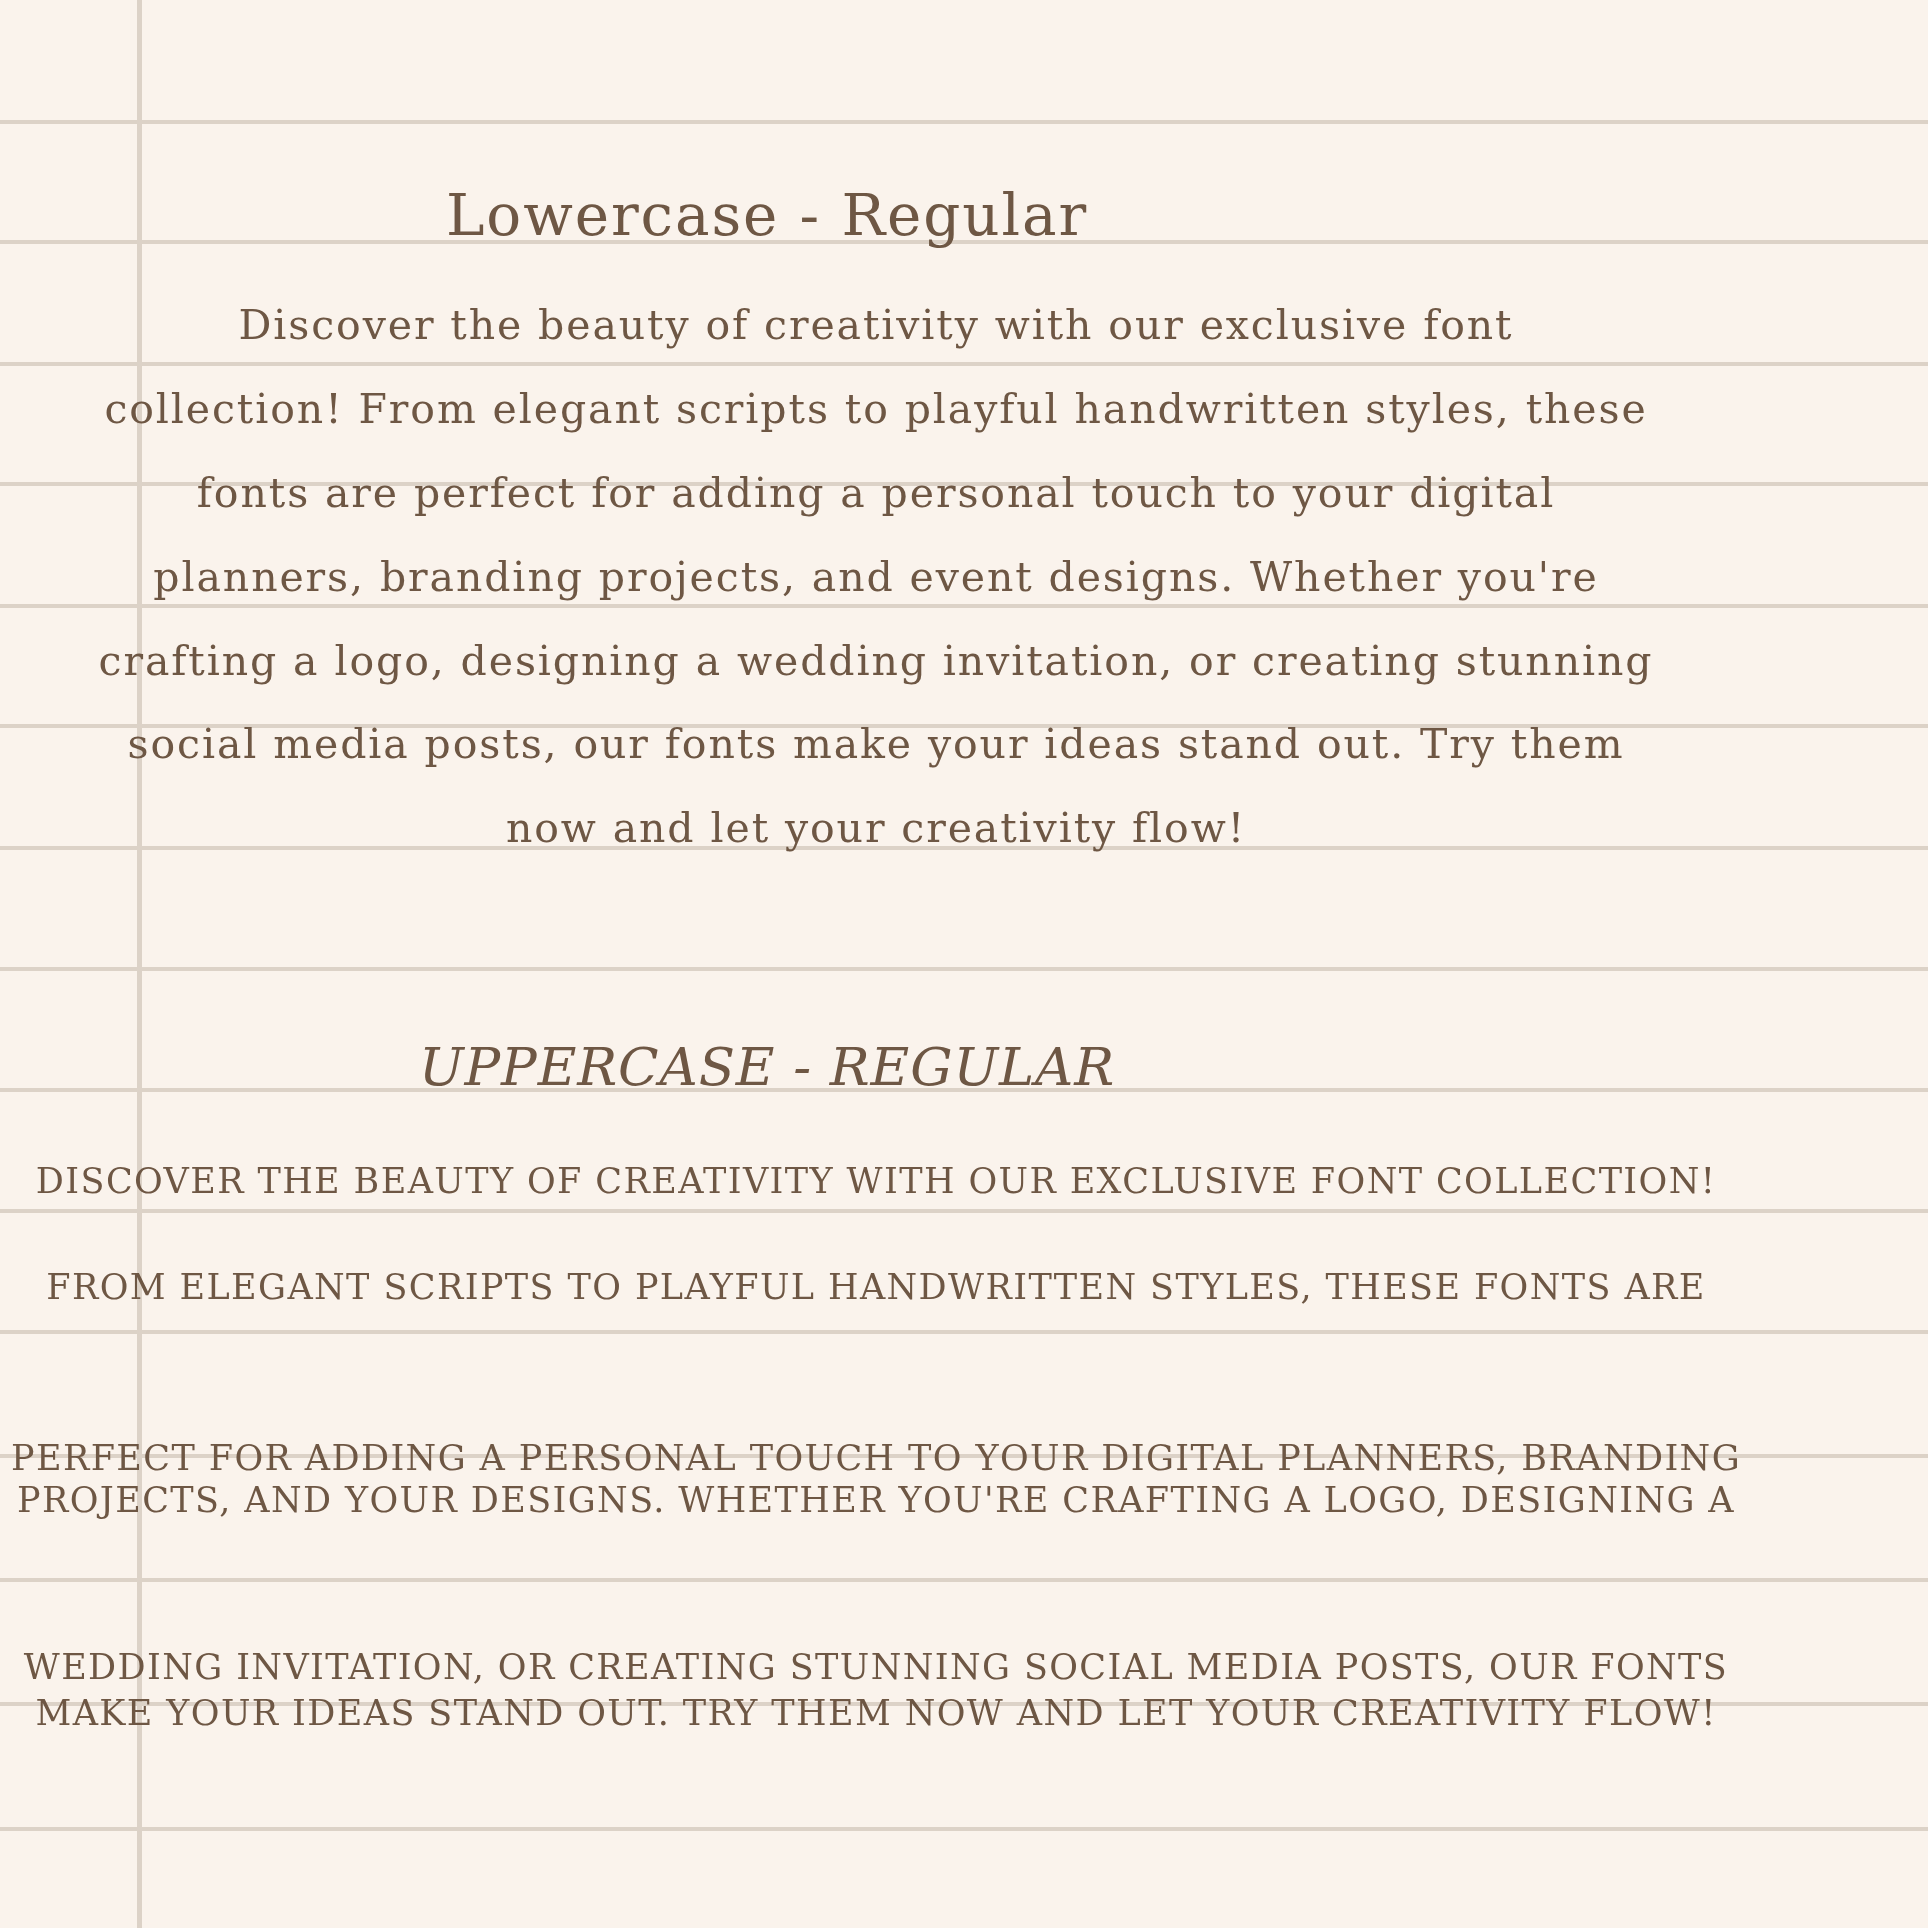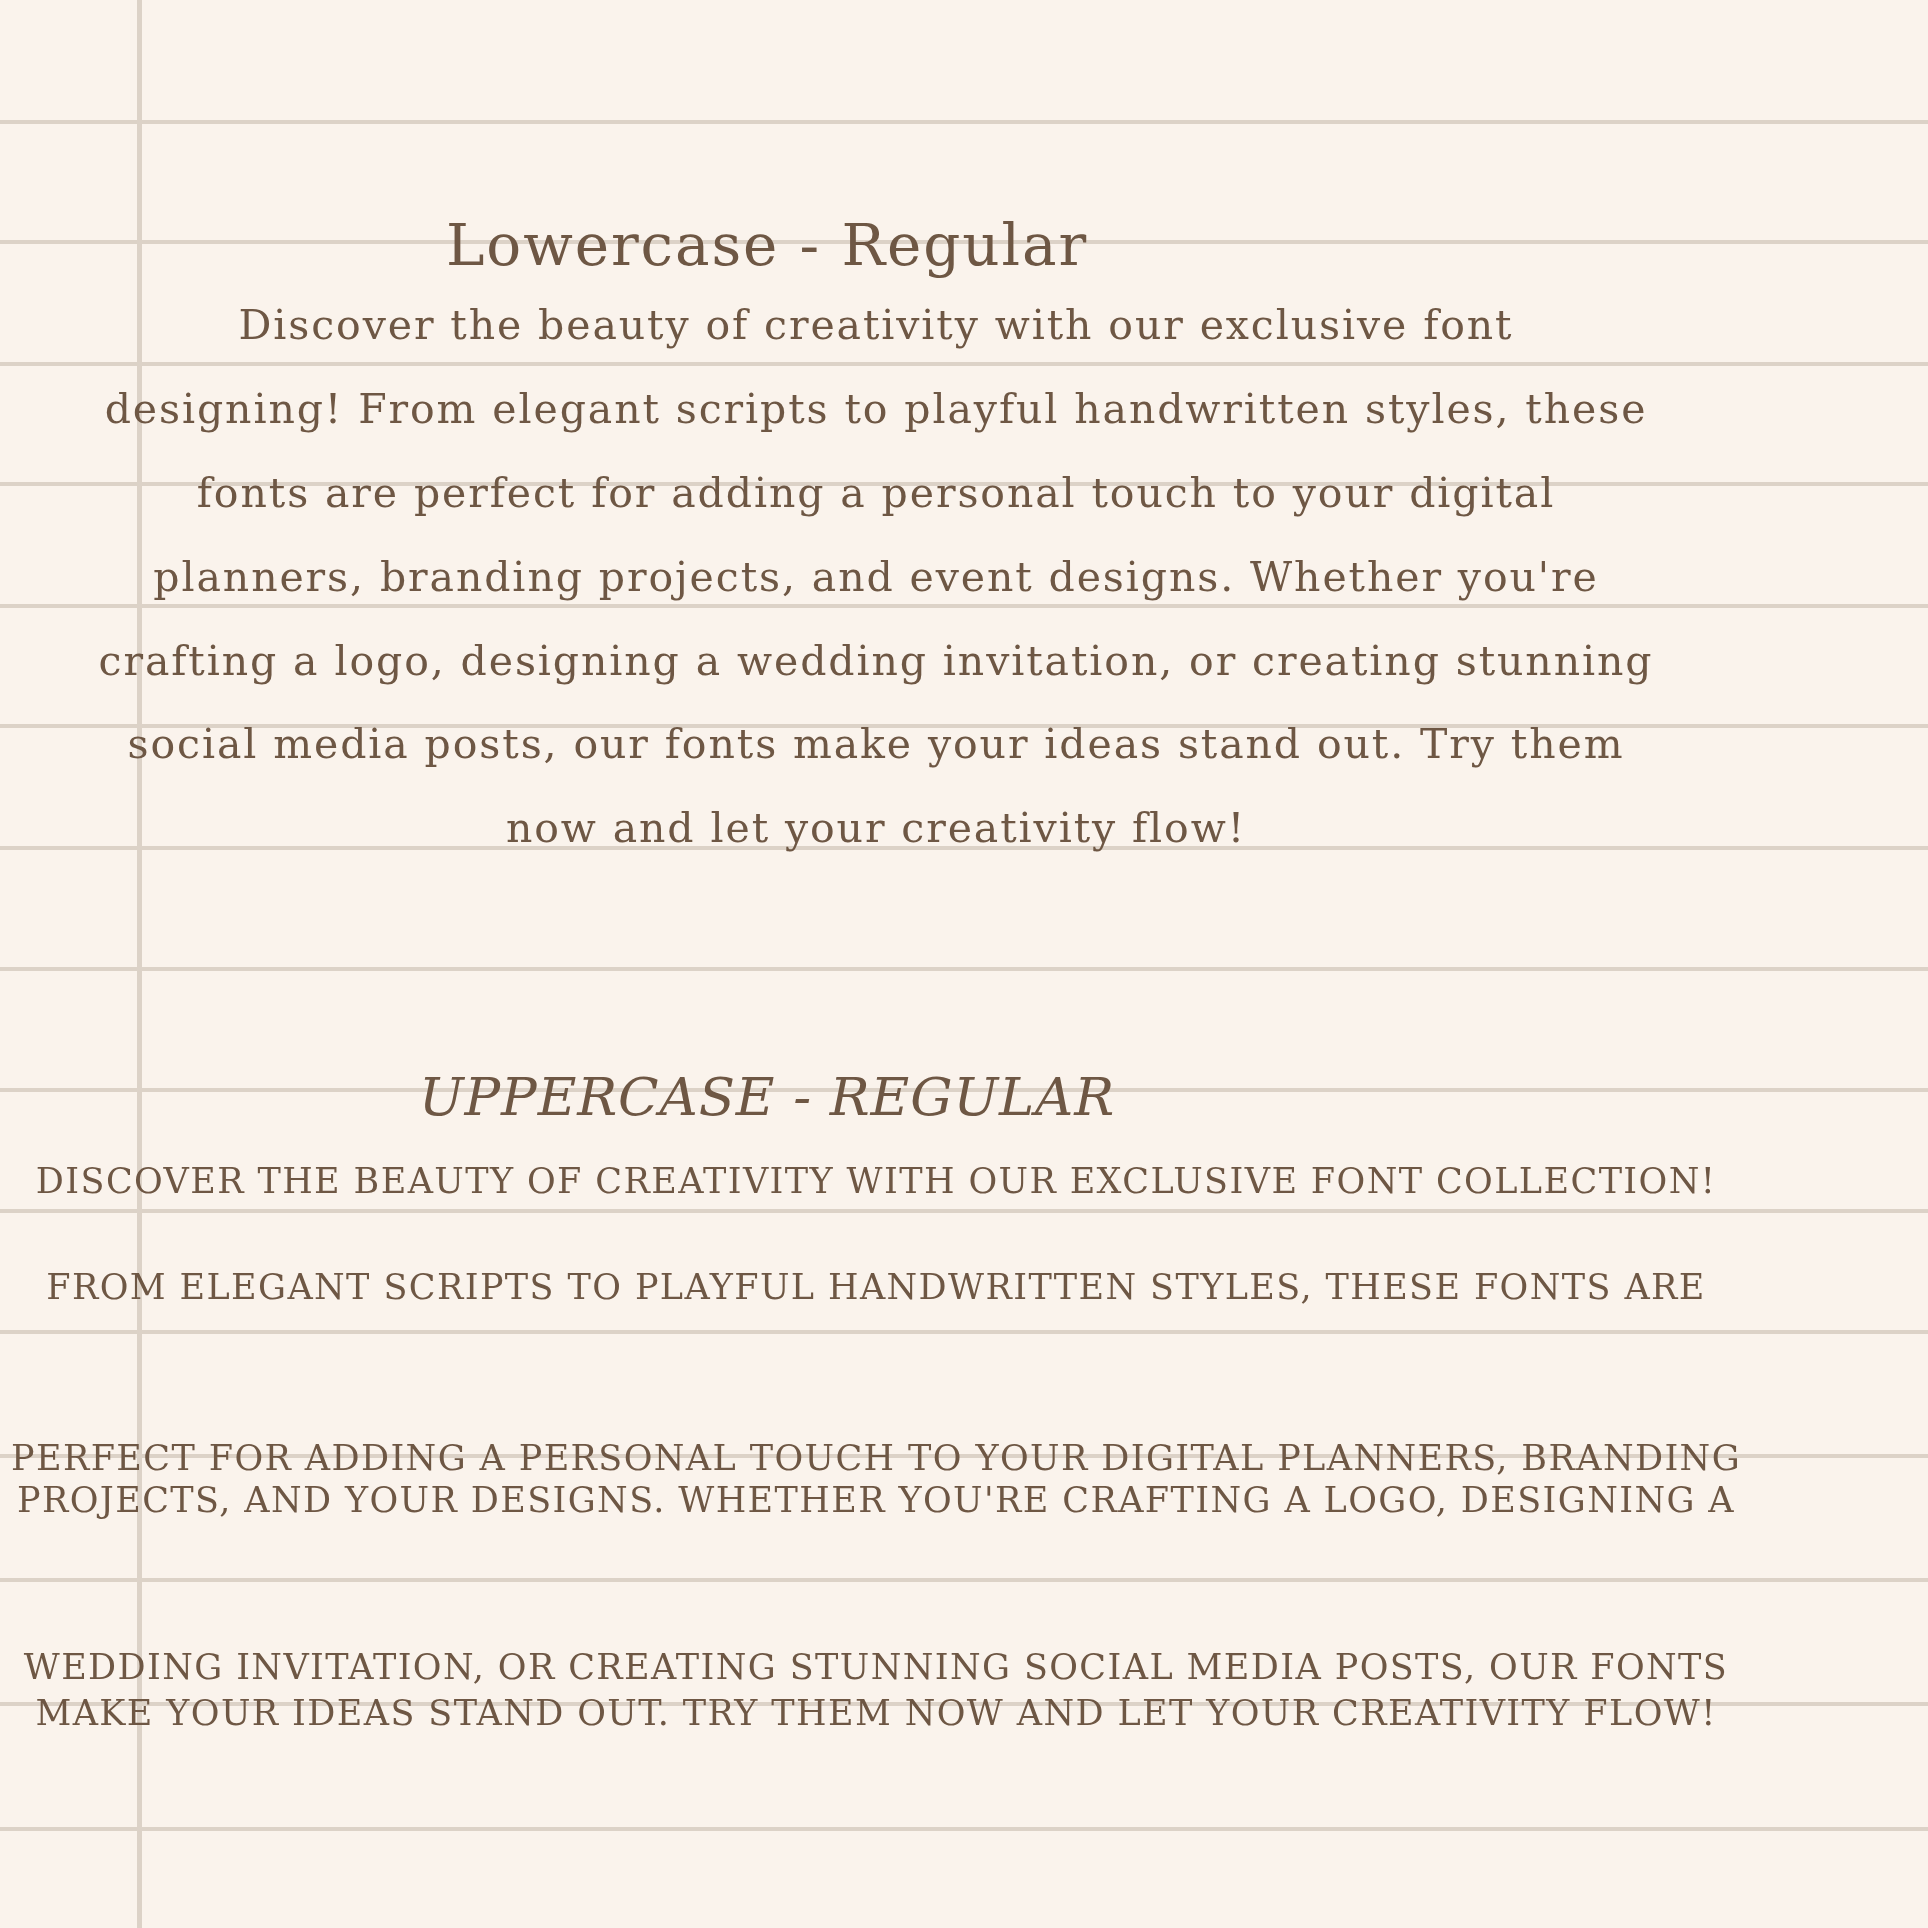--- a/index.html
+++ b/index.html
@@ -8,21 +8,20 @@
       background: #faf3ec;
       font-family: "DejaVu Serif", serif;
       color: #6e5744;
     }
     .hline { position: absolute; left: 0; width: 1928px; height: 3.8px; background: #dcd2c7; }
     .vline { position: absolute; top: 0; left: 137px; width: 4.7px; height: 1928px; background: #dcd2c7; }
     .title {
       position: absolute; left: 0; width: 1534px; text-align: center;
       font-family: "DejaVu Serif", serif; font-weight: normal;
       letter-spacing: 1.9px;
-      margin-top: 30px;
     }
     .line {
       position: absolute; left: 0; width: 1752px; text-align: center; white-space: nowrap;
       font-family: "DejaVu Serif", serif;
     }
     .lc-title { top: 181px; font-size: 58px; }
     .lc-line { font-size: 41px; letter-spacing: 1.9px; }
     .uc-title { top: 1036px; font-size: 53px; letter-spacing: 0.9px; font-style: italic; }
     .uc-line { font-size: 35px; letter-spacing: 1.4px; }
   </style>
@@ -44,21 +43,21 @@
   <div class="hline" style="top:1330px"></div>
   <div class="hline" style="top:1454px"></div>
   <div class="hline" style="top:1578px"></div>
   <div class="hline" style="top:1702px"></div>
   <div class="hline" style="top:1827px"></div>
 </div>
 
 <section>
   <div class="title lc-title">Lowercase - Regular</div>
   <div class="line lc-line" style="top:301px">Discover the beauty of creativity with our exclusive font</div>
-  <div class="line lc-line" style="top:385px">designing! From elegant scripts to playful handwritten styles, these</div>
+  <div class="line lc-line" style="top:385px">collection! From elegant scripts to playful handwritten styles, these</div>
   <div class="line lc-line" style="top:469px">fonts are perfect for adding a personal touch to your digital</div>
   <div class="line lc-line" style="top:553px">planners, branding projects, and event designs. Whether you're</div>
   <div class="line lc-line" style="top:637px">crafting a logo, designing a wedding invitation, or creating stunning</div>
   <div class="line lc-line" style="top:720px">social media posts, our fonts make your ideas stand out. Try them</div>
   <div class="line lc-line" style="top:804px">now and let your creativity flow!</div>
 </section>
 
 <section>
   <div class="title uc-title">UPPERCASE - REGULAR</div>
   <div class="line uc-line" style="top:1161px">DISCOVER THE BEAUTY OF CREATIVITY WITH OUR EXCLUSIVE FONT COLLECTION!</div>

